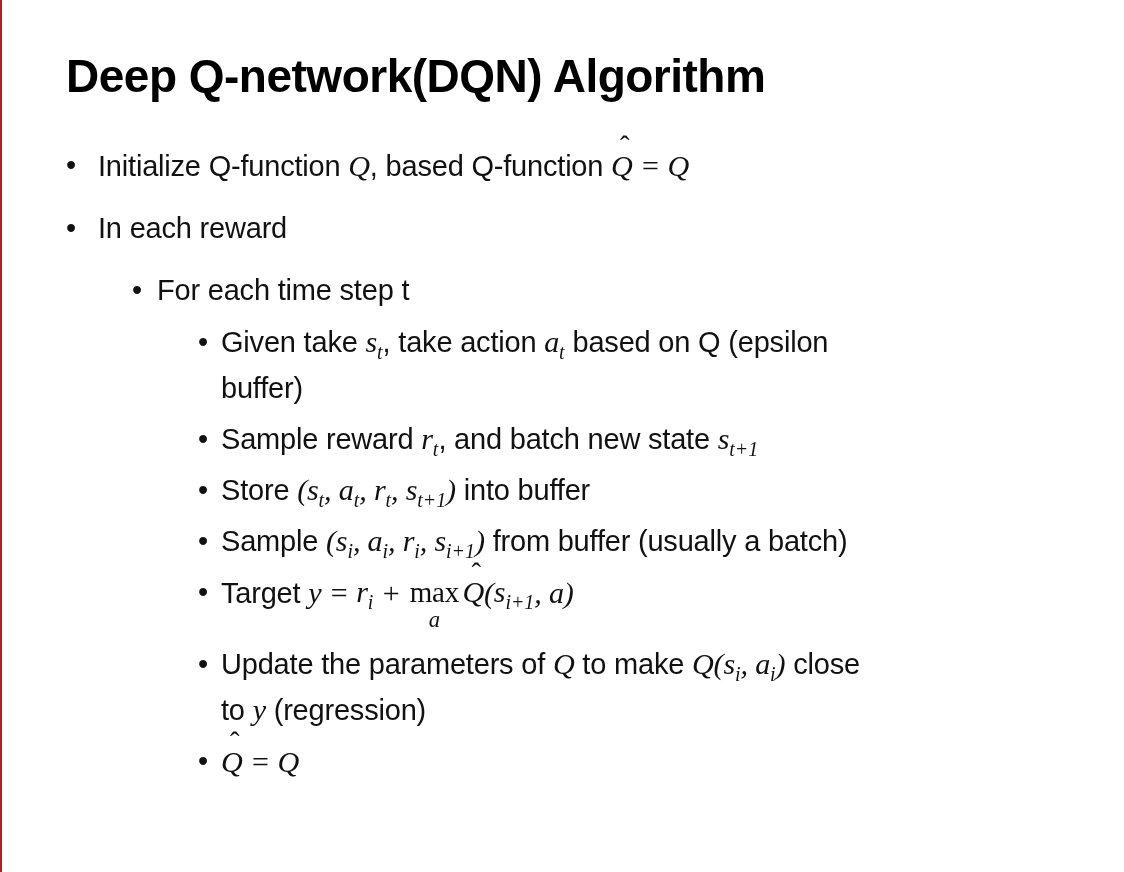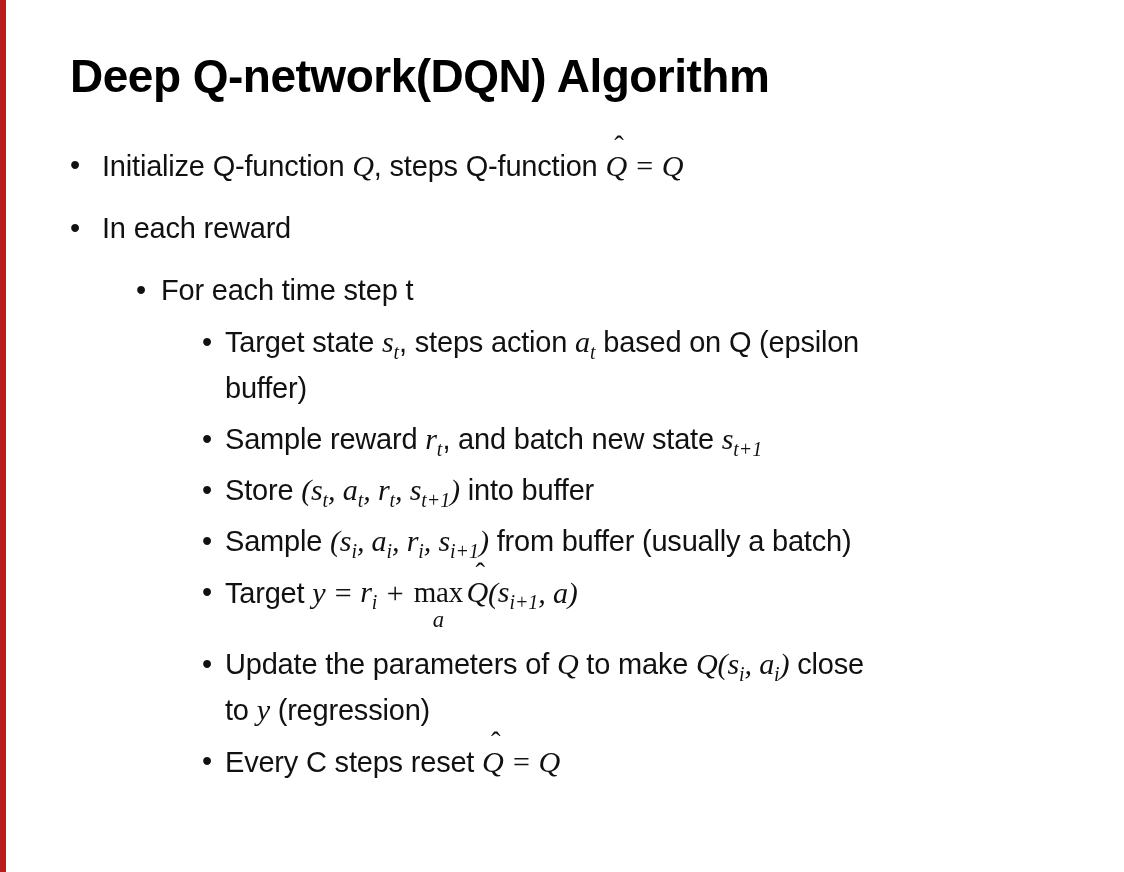--- a/index.html
+++ b/index.html
@@ -2,21 +2,21 @@
 <html><head>
 <meta charset="utf-8">
 <style>
   html, body { margin: 0; padding: 0; background: #ffffff; }
   .slide {
     position: relative;
     width: 1124px;
     height: 872px;
     box-sizing: border-box;
     background: #ffffff;
-    border-left: 6px solid #b91c1c;
+    border-left: 2px solid #b91c1c;
     padding: 44px 30px 6px 64px;
     overflow: hidden;
     font-family: "Liberation Sans", sans-serif;
     color: #111111;
   }
   h1.slide-title {
     margin: 0 0 34px 0;
     font-size: 46px;
     line-height: 64px;
     font-weight: 700;
@@ -84,33 +84,33 @@
   }
 </style>
 </head>
 <body>
 
 <div class="slide">
   <h1 class="slide-title">Deep Q-network(DQN) Algorithm</h1>
   <div id="bullet-list">
       <div class="bullet-row l1">
         <span class="dot">•</span>
-        <div class="content"><span>Initialize Q-function </span><span class="math">Q</span><span>, steps Q-function </span><span class="math mhat"><span class="hat">ˆ</span><span class="base">Q</span></span><span class="math"> = Q</span></div>
+        <div class="content"><span>Initialize Q-function </span><span class="math">Q</span><span>, based Q-function </span><span class="math mhat"><span class="hat">ˆ</span><span class="base">Q</span></span><span class="math"> = Q</span></div>
       </div>
       <div class="bullet-row l1">
         <span class="dot">•</span>
         <div class="content"><span>In each reward</span></div>
       </div>
       <div class="bullet-row l2">
         <span class="dot">•</span>
         <div class="content"><span>For each time step t</span></div>
       </div>
       <div class="bullet-row l3">
         <span class="dot">•</span>
-        <div class="content"><span>Target state </span><span class="math msub"><span>s</span><sub>t</sub></span><span>, steps action </span><span class="math msub"><span>a</span><sub>t</sub></span><span> based on Q (epsilon</span><br><span>buffer)</span></div>
+        <div class="content"><span>Given take </span><span class="math msub"><span>s</span><sub>t</sub></span><span>, take action </span><span class="math msub"><span>a</span><sub>t</sub></span><span> based on Q (epsilon</span><br><span>buffer)</span></div>
       </div>
       <div class="bullet-row l3">
         <span class="dot">•</span>
         <div class="content"><span>Sample reward </span><span class="math msub"><span>r</span><sub>t</sub></span><span>, and batch new state </span><span class="math msub"><span>s</span><sub>t+1</sub></span></div>
       </div>
       <div class="bullet-row l3">
         <span class="dot">•</span>
         <div class="content"><span>Store </span><span class="math">(</span><span class="math msub"><span>s</span><sub>t</sub></span><span class="math">, </span><span class="math msub"><span>a</span><sub>t</sub></span><span class="math">, </span><span class="math msub"><span>r</span><sub>t</sub></span><span class="math">, </span><span class="math msub"><span>s</span><sub>t+1</sub></span><span class="math">)</span><span> into buffer</span></div>
       </div>
       <div class="bullet-row l3">
@@ -120,16 +120,16 @@
       <div class="bullet-row l3 extra-space">
         <span class="dot">•</span>
         <div class="content"><span>Target </span><span class="math">y</span><span class="math"> = </span><span class="math msub"><span>r</span><sub>i</sub></span><span class="math"> + </span><span class="maxstack"><span class="maxtop">max</span><span class="maxbottom">a</span></span><span class="math mhat"><span class="hat">ˆ</span><span class="base">Q</span></span><span class="math">(</span><span class="math msub"><span>s</span><sub>i+1</sub></span><span class="math">, a)</span></div>
       </div>
       <div class="bullet-row l3">
         <span class="dot">•</span>
         <div class="content"><span>Update the parameters of </span><span class="math">Q</span><span> to make </span><span class="math">Q(</span><span class="math msub"><span>s</span><sub>i</sub></span><span class="math">, </span><span class="math msub"><span>a</span><sub>i</sub></span><span class="math">)</span><span> close</span><br><span>to </span><span class="math">y</span><span> (regression)</span></div>
       </div>
       <div class="bullet-row l3">
         <span class="dot">•</span>
-        <div class="content"><span>Every C steps reset </span><span class="math mhat"><span class="hat">ˆ</span><span class="base">Q</span></span><span class="math"> = Q</span></div>
+        <div class="content"><span class="math mhat"><span class="hat">ˆ</span><span class="base">Q</span></span><span class="math"> = Q</span></div>
       </div>
     </div>
 </div>
 
 </body></html>

